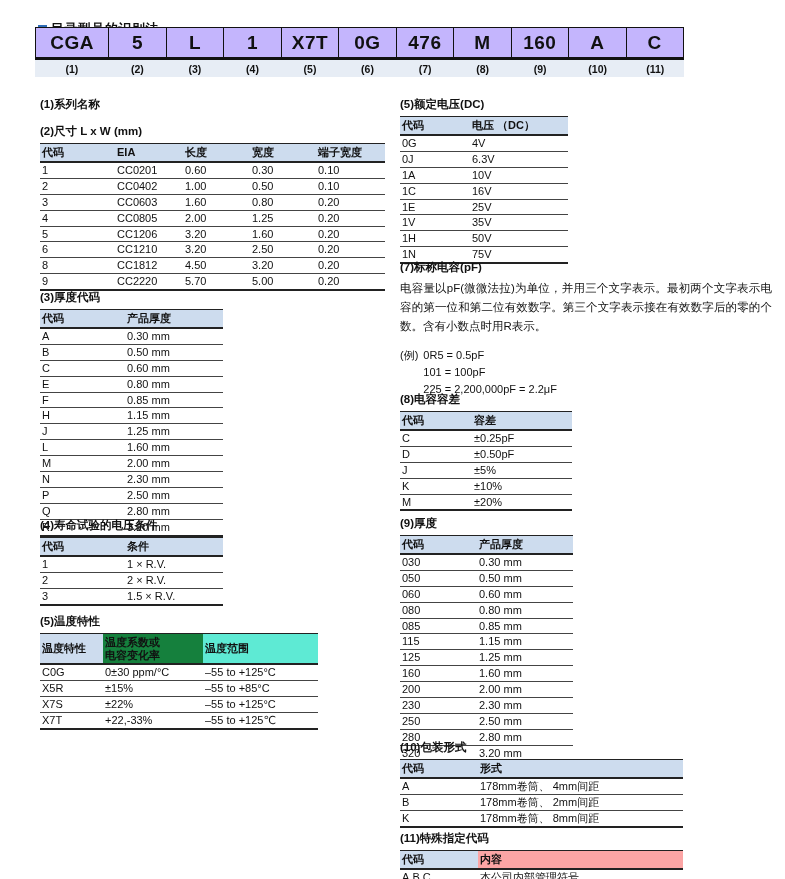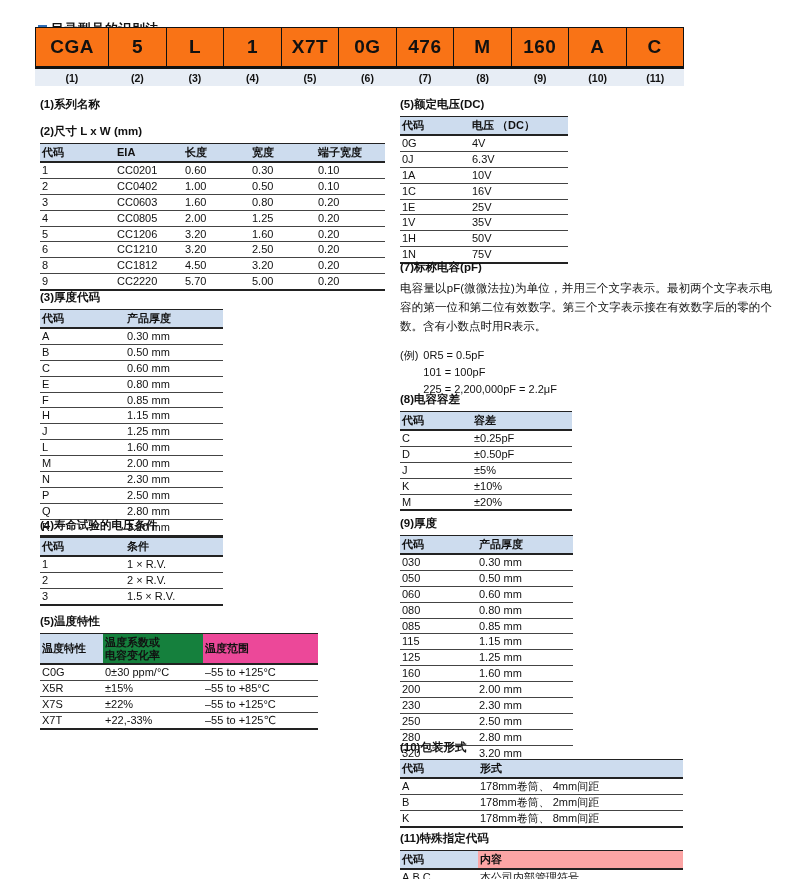--- a/index.html
+++ b/index.html
@@ -11,21 +11,21 @@
   }
   .page { position:relative; width:785px; height:879px; overflow:hidden; background:#fff; }
 
   
   .doc-title { position:absolute; left:38px; top:20px; display:flex; align-items:center; gap:4px;
                font-weight:bold; font-size:13px; letter-spacing:0.5px; }
   .bullet { width:9px; height:9px; display:inline-block; }
 
   
   .pn-table { position:absolute; left:35px; top:27px; width:649px; }
-  .pn-row { display:flex; height:42px; background:#f97316;
+  .pn-row { display:flex; height:33px; background:#c4b5fd;
             border-top:1px solid #111; border-bottom:3px solid #111;
             border-left:1px solid #111; border-right:1px solid #111; }
   .pn-cell { flex:1; display:flex; align-items:center; justify-content:center;
              font-weight:bold; font-size:19px; border-right:1px solid #111; letter-spacing:0.5px; }
   .pn-cell:last-child { border-right:none; }
   .pn-cell.first { flex:1.28; }
   .pn-indices { display:flex; height:17px; }
   .pn-idx { flex:1; text-align:center; font-weight:bold; font-size:10.5px; padding-top:3px; }
   .pn-idx.first { flex:1.28; }
 
@@ -252,21 +252,21 @@
       </table>
   </section>
 
   <section class="sec" style="left:40px; top:614px; width:278px">
     <h3 class="sec-label">(5)温度特性</h3>
     <table class="spec">
         <thead>
           <tr>
             <th style="background: rgb(205, 220, 238); width: 63px;">温度特性</th>
             <th style="background: #15803d; width: 100px;">温度系数或<br>电容变化率</th>
-            <th style="background: #ec4899; width: 115px;">温度范围</th>
+            <th style="background: #5eead4; width: 115px;">温度范围</th>
           </tr>
         </thead>
         <tbody>
           <tr>
             <td>C0G</td>
             <td>0±30 ppm/°C</td>
             <td>–55 to +125°C</td>
           </tr>
           <tr>
             <td>X5R</td>

